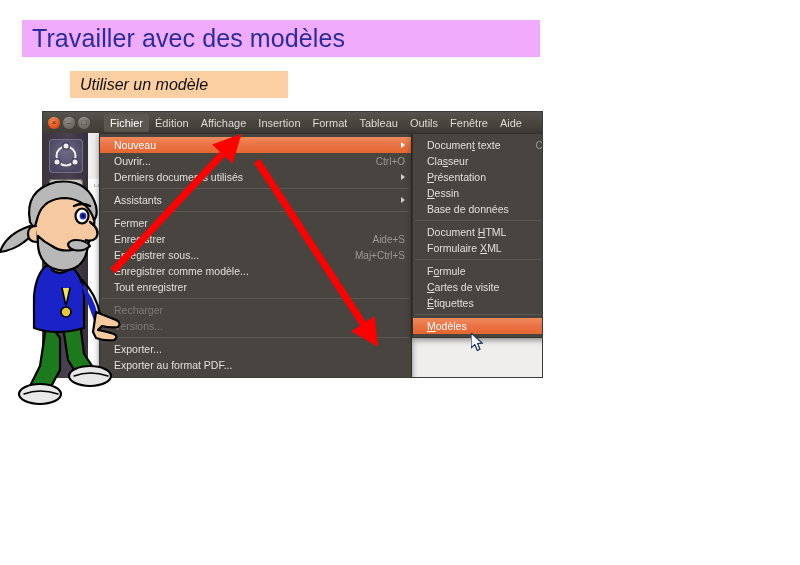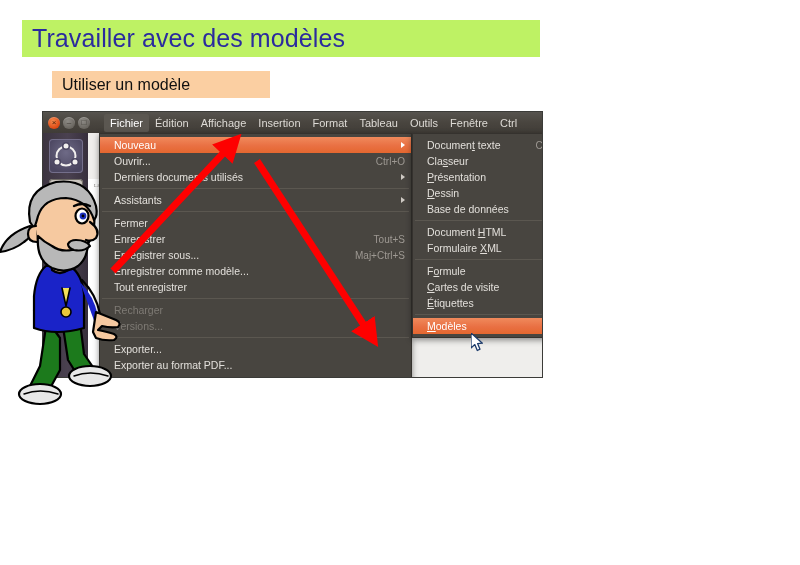--- a/index.html
+++ b/index.html
@@ -15,40 +15,41 @@
     position: relative;
   }
 
   
   #slide-title-band {
     position: absolute;
     left: 22px;
     top: 20px;
     width: 518px;
     height: 37px;
-    background: #bef264;
+    background: #f0abfc;
     display: flex;
     align-items: center;
   }
   #slide-title-text {
     font-size: 25px;
     color: #2b2b9e;
     padding-left: 10px;
     letter-spacing: 0.1px;
     white-space: nowrap;
   }
   #slide-subtitle-band {
     position: absolute;
-    left: 52px;
+    left: 70px;
     top: 71px;
     width: 218px;
     height: 27px;
     background: #fbcfa2;
     display: flex;
     align-items: center;
+    font-style: italic;
   }
   #slide-subtitle-text {
     font-size: 16px;
     color: #101010;
     padding-left: 10px;
     white-space: nowrap;
   }
 
   
   #app-window {
@@ -367,21 +368,21 @@
     </div>
     <div id="menubar">
         <div class="menubar-item active">Fichier</div>
         <div class="menubar-item">Édition</div>
         <div class="menubar-item">Affichage</div>
         <div class="menubar-item">Insertion</div>
         <div class="menubar-item">Format</div>
         <div class="menubar-item">Tableau</div>
         <div class="menubar-item">Outils</div>
         <div class="menubar-item">Fenêtre</div>
-        <div class="menubar-item">Ctrl</div>
+        <div class="menubar-item">Aide</div>
       </div>
   </div>
 
   <div class="menu" id="file-menu">
       <div class="menu-item highlight">
         <span class="mi-label">Nouveau</span>
         <span class="mi-arrow"></span>
       </div>
       <div class="menu-item">
         <span class="mi-label">Ouvrir...</span>
@@ -395,21 +396,21 @@
       <div class="menu-item">
         <span class="mi-label">Assistants</span>
         <span class="mi-arrow"></span>
       </div>
       <div class="menu-sep"></div>
       <div class="menu-item">
         <span class="mi-label">Fermer</span>
       </div>
       <div class="menu-item">
         <span class="mi-label">Enregistrer</span>
-        <span class="mi-accel">Tout+S</span>
+        <span class="mi-accel">Aide+S</span>
       </div>
       <div class="menu-item">
         <span class="mi-label">Enregistrer sous...</span>
         <span class="mi-accel">Maj+Ctrl+S</span>
       </div>
       <div class="menu-item">
         <span class="mi-label">Enregistrer comme modèle...</span>
       </div>
       <div class="menu-item">
         <span class="mi-label">Tout enregistrer</span>

